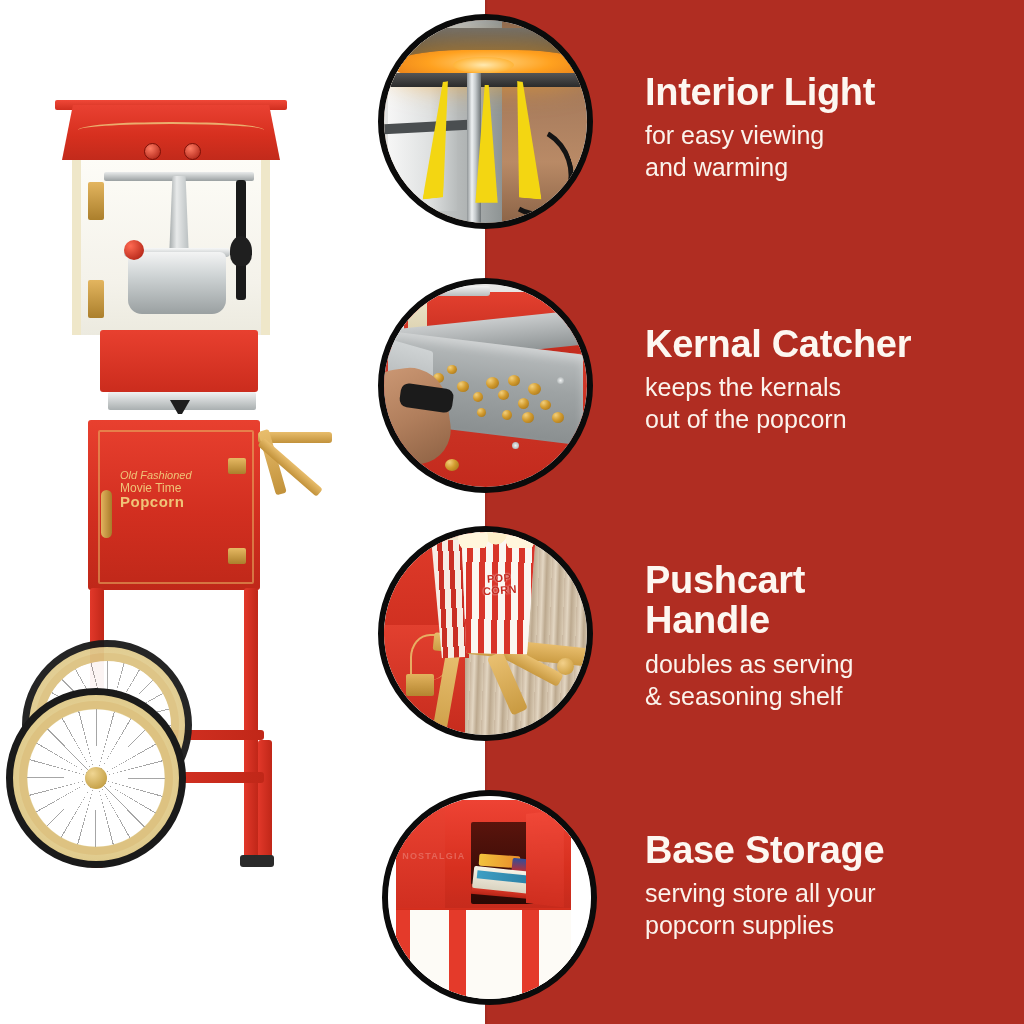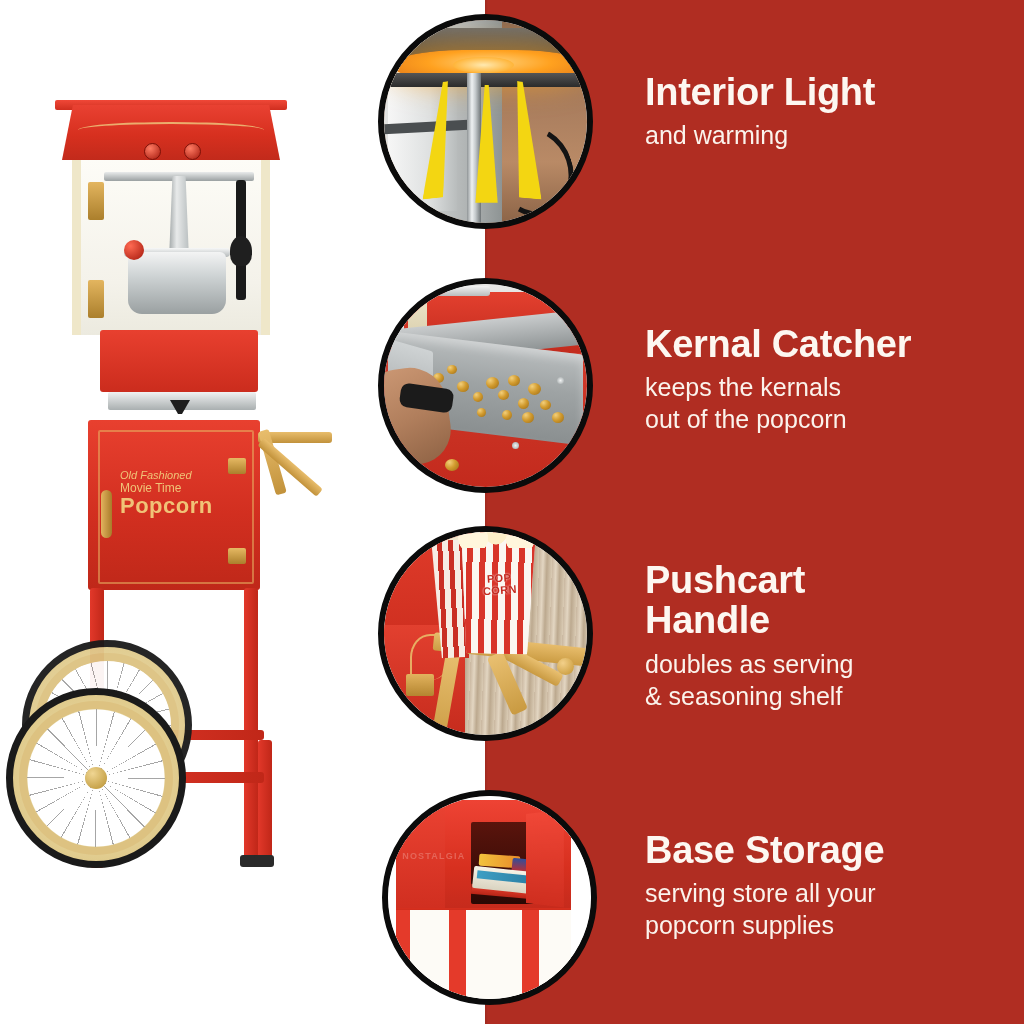--- a/index.html
+++ b/index.html
@@ -207,21 +207,21 @@
       border:2px solid #e8b464;opacity:.55;border-radius:2px;}
   .p-doorhandle{position:absolute;left:101px;top:490px;width:11px;height:48px;
       background:linear-gradient(90deg,#e2b35e,#a87b29);border-radius:6px;}
   .p-cab-hinge{position:absolute;left:228px;width:18px;height:16px;
       background:linear-gradient(180deg,#e6b963,#ab7f2c);border-radius:2px;}
   .p-ch1{top:458px;} .p-ch2{top:548px;}
   .p-logo{position:absolute;left:120px;top:470px;width:118px;
       color:#f0c377;line-height:1.05;}
   .p-logo .l1{font-size:11px;font-style:italic;}
   .p-logo .l2{font-size:12px;}
-  .p-logo .l3{font-size:22px;font-weight:700;letter-spacing:.5px;}
+  .p-logo .l3{font-size:15px;font-weight:700;letter-spacing:.5px;}
   .p-shelfarm{position:absolute;left:258px;top:432px;width:74px;height:70px;}
   .p-shelfarm .sa{position:absolute;background:linear-gradient(180deg,#e8bd6c,#c2923b);border-radius:3px;}
   .p-sa1{left:0;top:0;width:74px;height:11px;}
   .p-sa2{left:0;top:0;width:11px;height:66px;transform:rotate(-16deg);transform-origin:top left;}
   .p-sa3{left:6px;top:6px;width:78px;height:10px;transform:rotate(41deg);transform-origin:top left;}
   .p-leg{position:absolute;background:linear-gradient(90deg,#e2382a,#c02718);border-radius:3px;}
   .p-leg1{left:90px;top:588px;width:14px;height:280px;}
   .p-leg2{left:244px;top:588px;width:14px;height:270px;}
   .p-leg3{left:258px;top:740px;width:14px;height:120px;}
   .p-axle{left:92px;top:772px;width:172px;height:11px;}
@@ -325,20 +325,21 @@
         <div class="b1-pole"></div>
         <div class="ray b1-r1"></div>
         <div class="ray b1-r2"></div>
         <div class="ray b1-r3"></div>
         <div class="b1-cord"></div>
       </div>
     </div>
     <div class="feature-text" style="top:72px;">
       <div class="feature-title">Interior Light</div>
       <div class="feature-desc">
+        <div>for easy viewing</div>
         <div>and warming</div>
       </div>
     </div>
   </div>
 
   <div class="feature-row" style="top:256px;height:256px;">
     <div class="bubble" style="left:378px;top:22px;">
       <div class="inner">
         <div class="b2-bg"></div>
         <div class="b2-redtop"></div>

